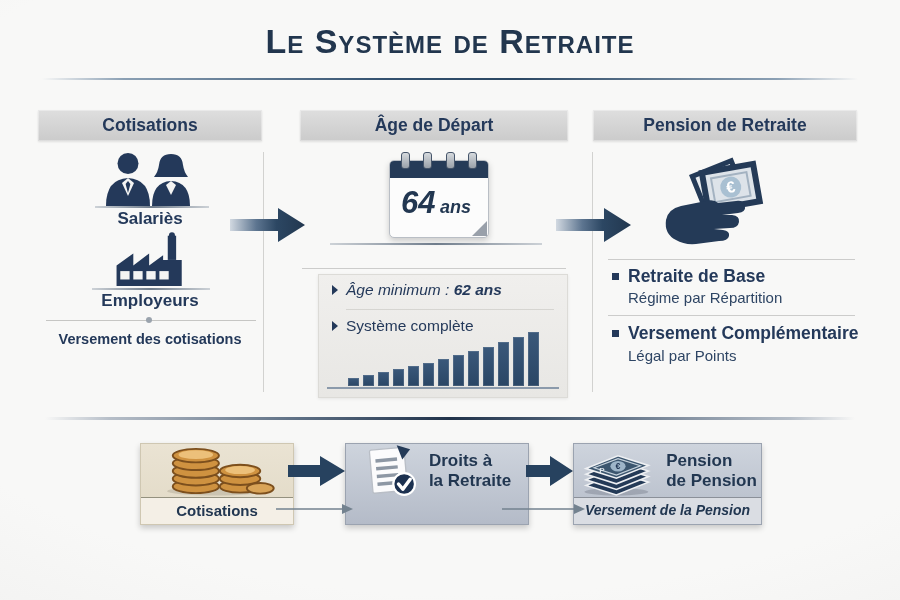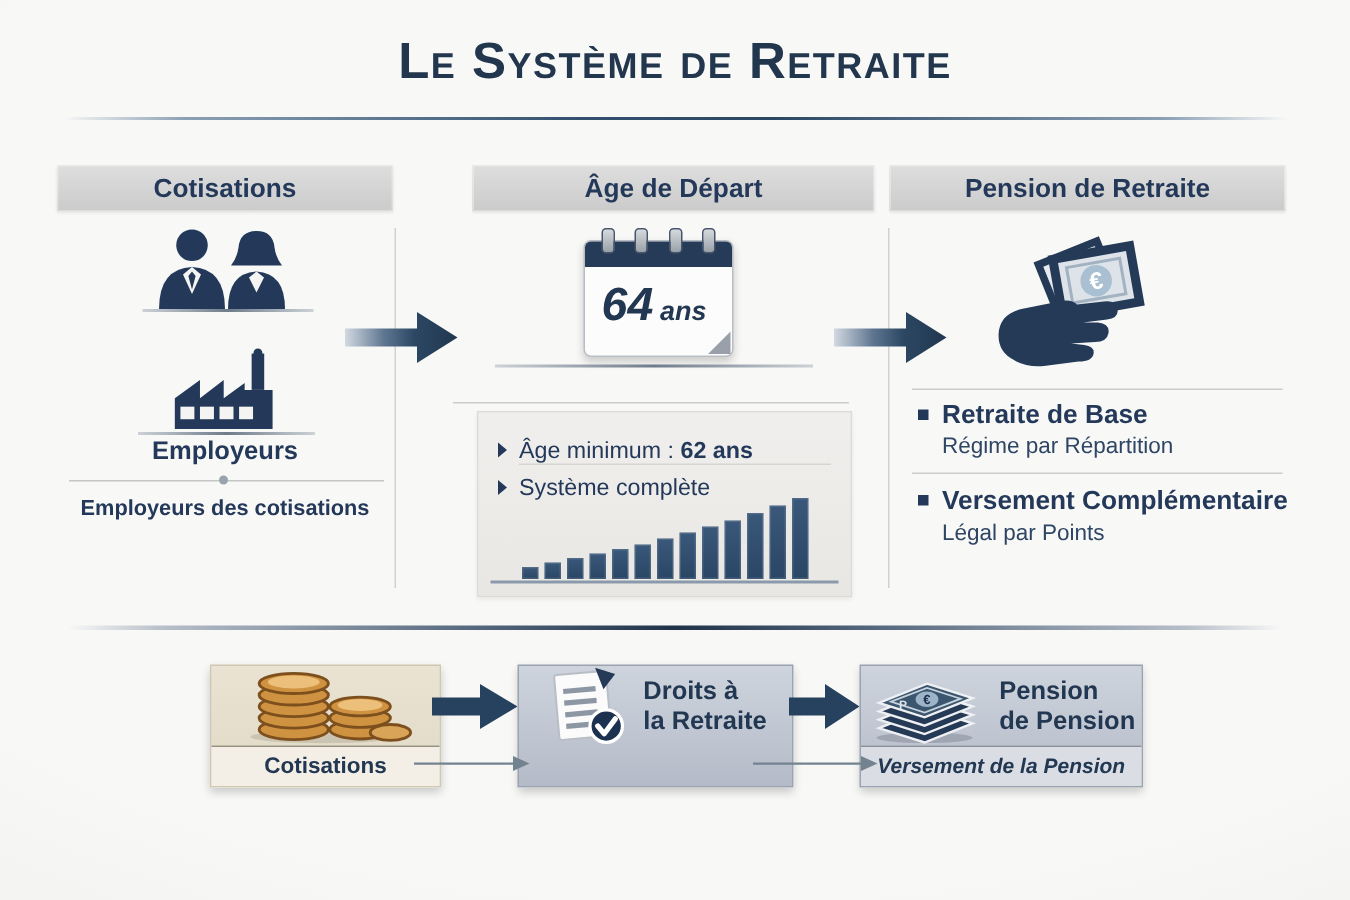--- a/index.html
+++ b/index.html
@@ -71,58 +71,59 @@
 </style>
 </head>
 <body>
 
 <div class="stage">
 
   <div class="abs title">Le Système de Retraite</div>
   <div class="abs title-line"></div>
 
   <div class="abs col-header" style="left:38px;width:224px;">Cotisations</div>
-  <div class="abs col-header" style="left:315px;width:268px;">Âge de Départ</div>
+  <div class="abs col-header" style="left:300px;width:268px;">Âge de Départ</div>
   <div class="abs col-header" style="left:593px;width:264px;">Pension de Retraite</div>
 
   <div class="abs vsep" style="left:263px;"></div>
   <div class="abs vsep" style="left:592px;"></div>
 
   <svg class="abs" style="left:98px;top:152px;" width="104" height="54" viewBox="0 0 104 54">
     <g fill="#24395a">
       <path d="M73 2 Q84 2 85 13 Q86 20 90 25 L56 25 Q60 20 61 13 Q62 2 73 2 Z"></path>
       <path d="M54 54 Q54 30 73 29 Q92 30 92 54 Z"></path>
       <circle cx="30" cy="11.5" r="10.5"></circle>
       <path d="M8 54 Q8 27 30 26 Q52 27 52 54 Z"></path>
     </g>
     <path d="M30 26 L24 31 L30 44 L36 31 Z" fill="#f4f4f3"></path>
     <path d="M30 29 L27.6 32 L30 41 L32.4 32 Z" fill="#24395a"></path>
     <path d="M73 29 L68 33 L73 43 L78 33 Z" fill="#f4f4f3"></path>
   </svg>
   <div class="abs gline" style="left:95px;top:206px;width:114px;"></div>
+  <div class="abs lbl" style="left:38px;top:209px;width:224px;font-size:17px;">Salariès</div>
 
   <svg class="abs" style="left:106px;top:232px;" width="90" height="54" viewBox="0 0 90 58">
     <g fill="#24395a">
       <rect x="63" y="4" width="9" height="26"></rect>
       <circle cx="67.5" cy="3.5" r="3.2"></circle>
       <path d="M8 58 L8 36 L26 23 L26 36 L43 23 L43 36 L58 25 L58 30 L78 30 L78 58 Z"></path>
     </g>
     <g fill="#f4f4f3">
       <rect x="12" y="42" width="10" height="9"></rect>
       <rect x="26" y="42" width="10" height="9"></rect>
       <rect x="40" y="42" width="10" height="9"></rect>
       <rect x="54" y="42" width="10" height="9"></rect>
     </g>
   </svg>
   <div class="abs gline" style="left:92px;top:288px;width:118px;"></div>
   <div class="abs lbl" style="left:38px;top:291px;width:224px;font-size:17px;">Employeurs</div>
 
   <div class="abs dotline" style="left:46px;top:320px;width:210px;"></div>
   <div class="abs dot" style="left:146px;top:317px;"></div>
-  <div class="abs lbl" style="left:30px;top:331px;width:240px;font-size:14.5px;">Employeurs des cotisations</div>
+  <div class="abs lbl" style="left:30px;top:331px;width:240px;font-size:14.5px;">Versement des cotisations</div>
 
   <svg class="abs" style="left:230px;top:205px;" width="76" height="40" viewBox="0 0 76 40">
     <defs>
         <linearGradient id="ag1" x1="0" y1="0" x2="1" y2="0">
       <stop offset="0" stop-color="#d2d9e1"></stop>
           <stop offset="0.35" stop-color="#5d7590"></stop>
       <stop offset="0.62" stop-color="#2c4763"></stop>
           <stop offset="1" stop-color="#22374f"></stop>
     </linearGradient>
       </defs>
@@ -138,21 +139,21 @@
     <div class="cal-num">
       <span class="big">64</span>
       <span class="small">ans</span>
     </div>
     <div class="cal-fold"></div>
   </div>
   <div class="abs gline" style="left:330px;top:243px;width:212px;"></div>
   <div class="abs hline" style="left:302px;top:268px;width:264px;"></div>
 
   <div class="abs infobox">
-    <div class="bullet-row" style="top:17px;">
+    <div class="bullet-row" style="top:6px;font-style:italic;">
       <span class="tri"></span><span>Âge minimum : </span><b>62 ans</b>
     </div>
     <div class="hline" style="position:absolute;left:27px;top:34px;width:208px;background:#d6d5d1;"></div>
     <div class="bullet-row" style="top:42px;">
       <span class="tri"></span><span>Système complète</span>
     </div>
     <div class="baseline"></div>
     <div class="bars">
         <div class="bar" style="height: 8px;"></div>
         <div class="bar" style="height: 11px;"></div>

